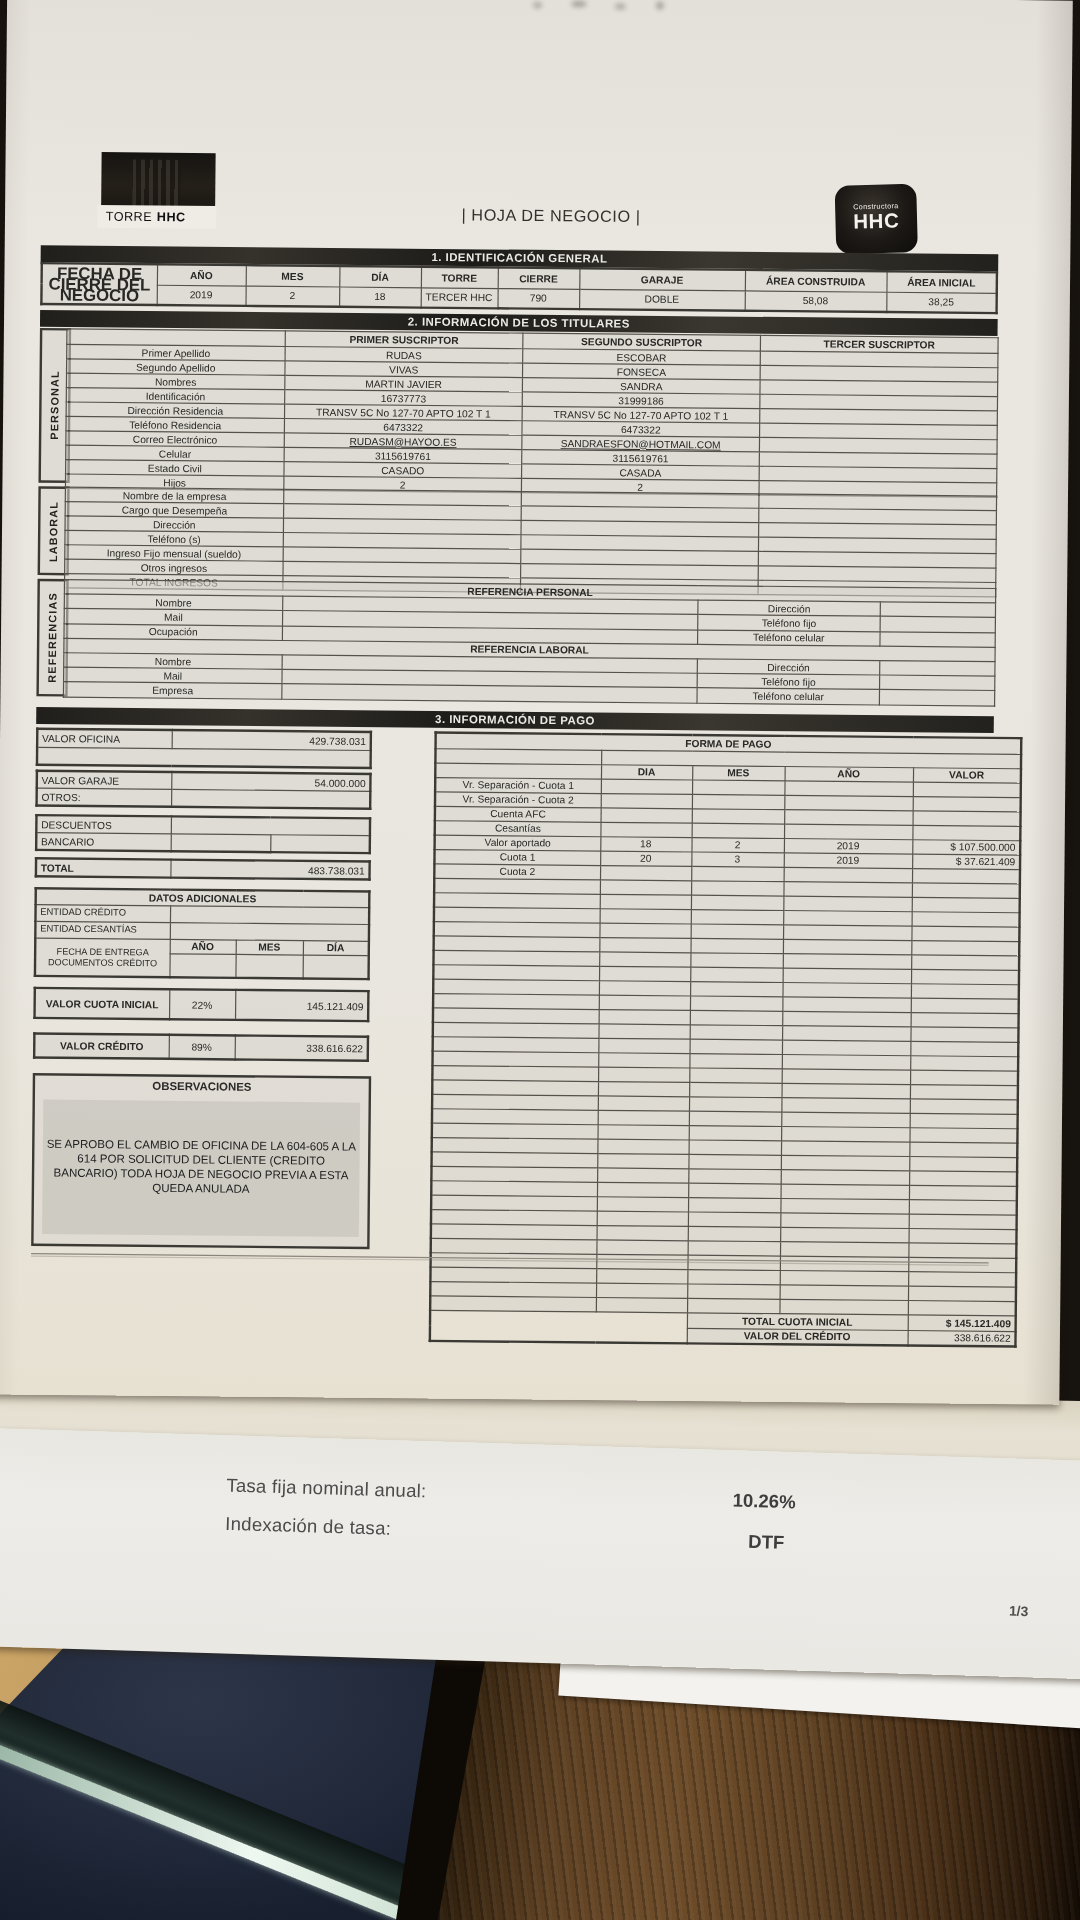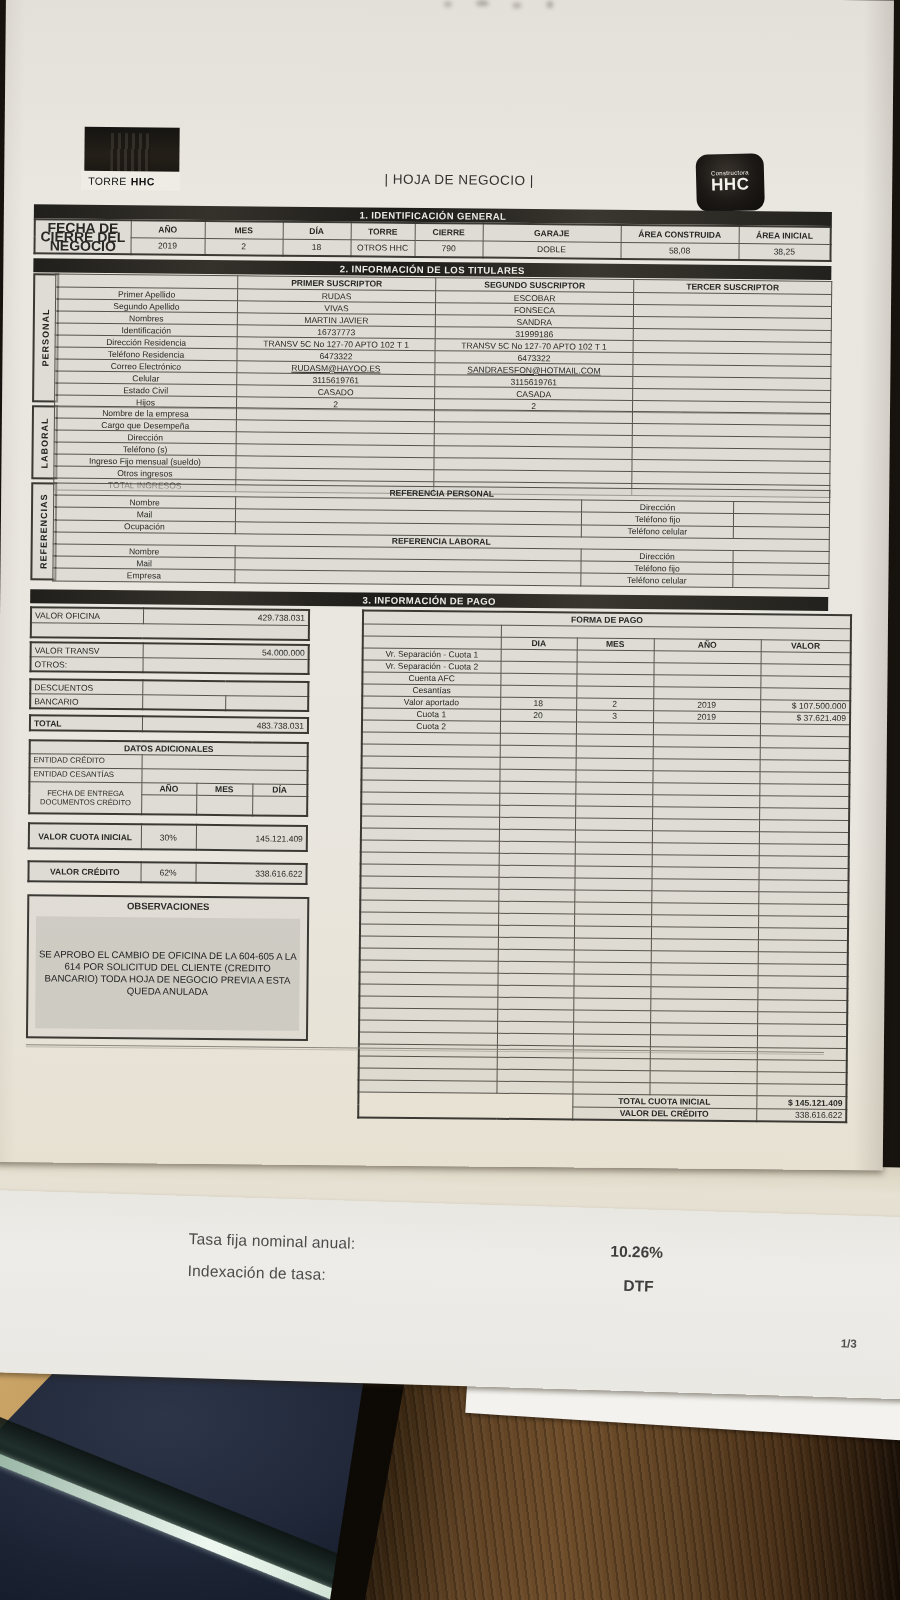--- a/index.html
+++ b/index.html
@@ -161,21 +161,21 @@
           <th style="font-size: 8.5px;">TORRE</th>
           <th style="font-size: 8.5px;">CIERRE</th>
           <th style="font-size: 8.5px;">GARAJE</th>
           <th style="font-size: 8.5px;">ÁREA CONSTRUIDA</th>
           <th style="font-size: 8.5px;">ÁREA INICIAL</th>
         </tr>
     <tr id="sec1-vals" style="height:17px">
           <td>2019</td>
           <td>2</td>
           <td>18</td>
-          <td>OTROS HHC</td>
+          <td>TERCER HHC</td>
           <td>790</td>
           <td>DOBLE</td>
           <td>58,08</td>
           <td>38,25</td>
         </tr>
   </tbody>
     </table>
 
   <div class="band" style="top:266px">2. INFORMACIÓN DE LOS TITULARES</div>
 
@@ -403,21 +403,21 @@
   </tbody>
     </table>
 
   <table class="lbox" style="top:649px">
     <colgroup>
         <col style="width:112px">
         <col style="width:166px">
       </colgroup>
     <tbody>
         <tr style="height:14px">
-          <td class="lbl-left">VALOR TRANSV</td>
+          <td class="lbl-left">VALOR GARAJE</td>
         <td class="num">54.000.000</td>
         </tr>
     <tr style="height:13px">
           <td class="lbl-left">OTROS:</td>
         <td></td>
         </tr>
   </tbody>
     </table>
 
   <table class="lbox" style="top:686px">
@@ -487,36 +487,36 @@
 
   <table class="lbox" style="top:830px">
     <colgroup>
         <col style="width:112px">
         <col style="width:55px">
         <col style="width:111px">
       </colgroup>
     <tbody>
         <tr style="height:25px">
       <td style="white-space:normal;line-height:10px;font-weight:700">VALOR CUOTA INICIAL</td>
-      <td>30%</td>
+      <td>22%</td>
       <td class="num">145.121.409</td>
     </tr>
   </tbody>
     </table>
 
   <table class="lbox" style="top:868px">
     <colgroup>
         <col style="width:112px">
         <col style="width:55px">
         <col style="width:111px">
       </colgroup>
     <tbody>
         <tr style="height:20px">
       <td style="font-weight:700">VALOR CRÉDITO</td>
-      <td>62%</td>
+      <td>89%</td>
       <td class="num">338.616.622</td>
     </tr>
   </tbody>
     </table>
 
   <div class="lbox" style="top:902px;height:140px;background:rgba(218,215,208,.6)">
     <div class="obs-inner"></div>
     <div class="obs-title">OBSERVACIONES</div>
     <div class="obs-text">SE APROBO EL CAMBIO DE OFICINA DE LA 604-605 A LA 614 POR SOLICITUD DEL CLIENTE (CREDITO BANCARIO) TODA HOJA DE NEGOCIO PREVIA A ESTA QUEDA ANULADA</div>
   </div>

